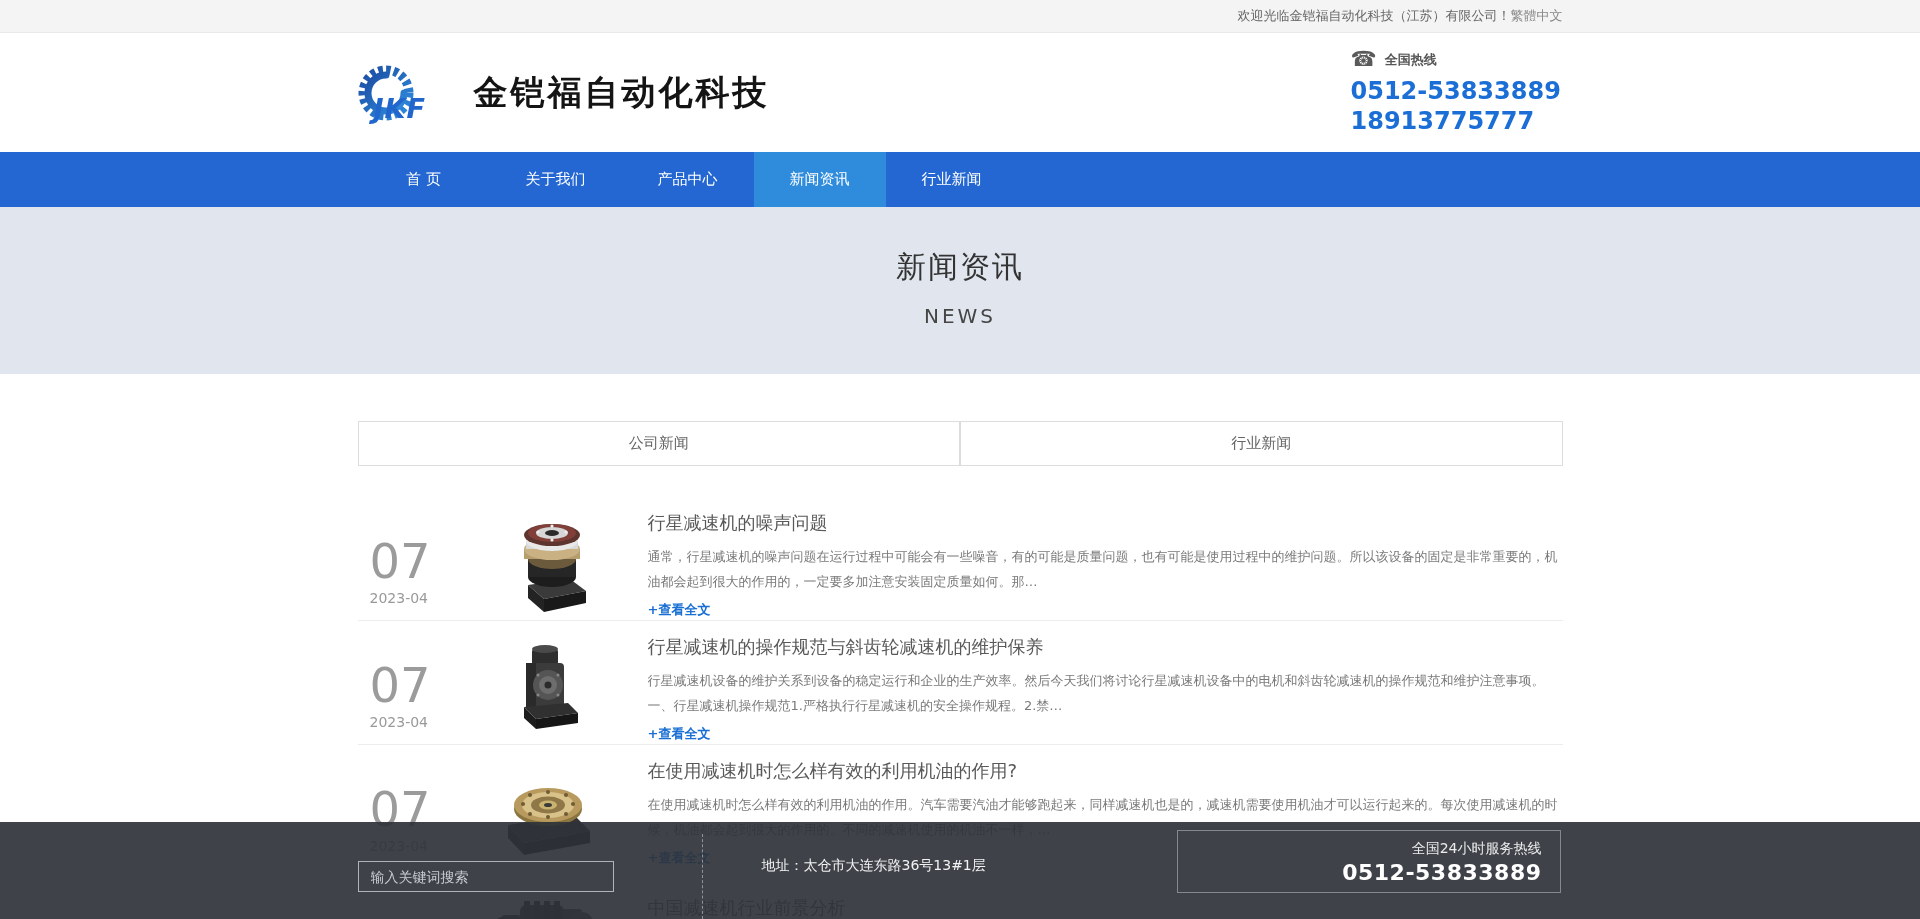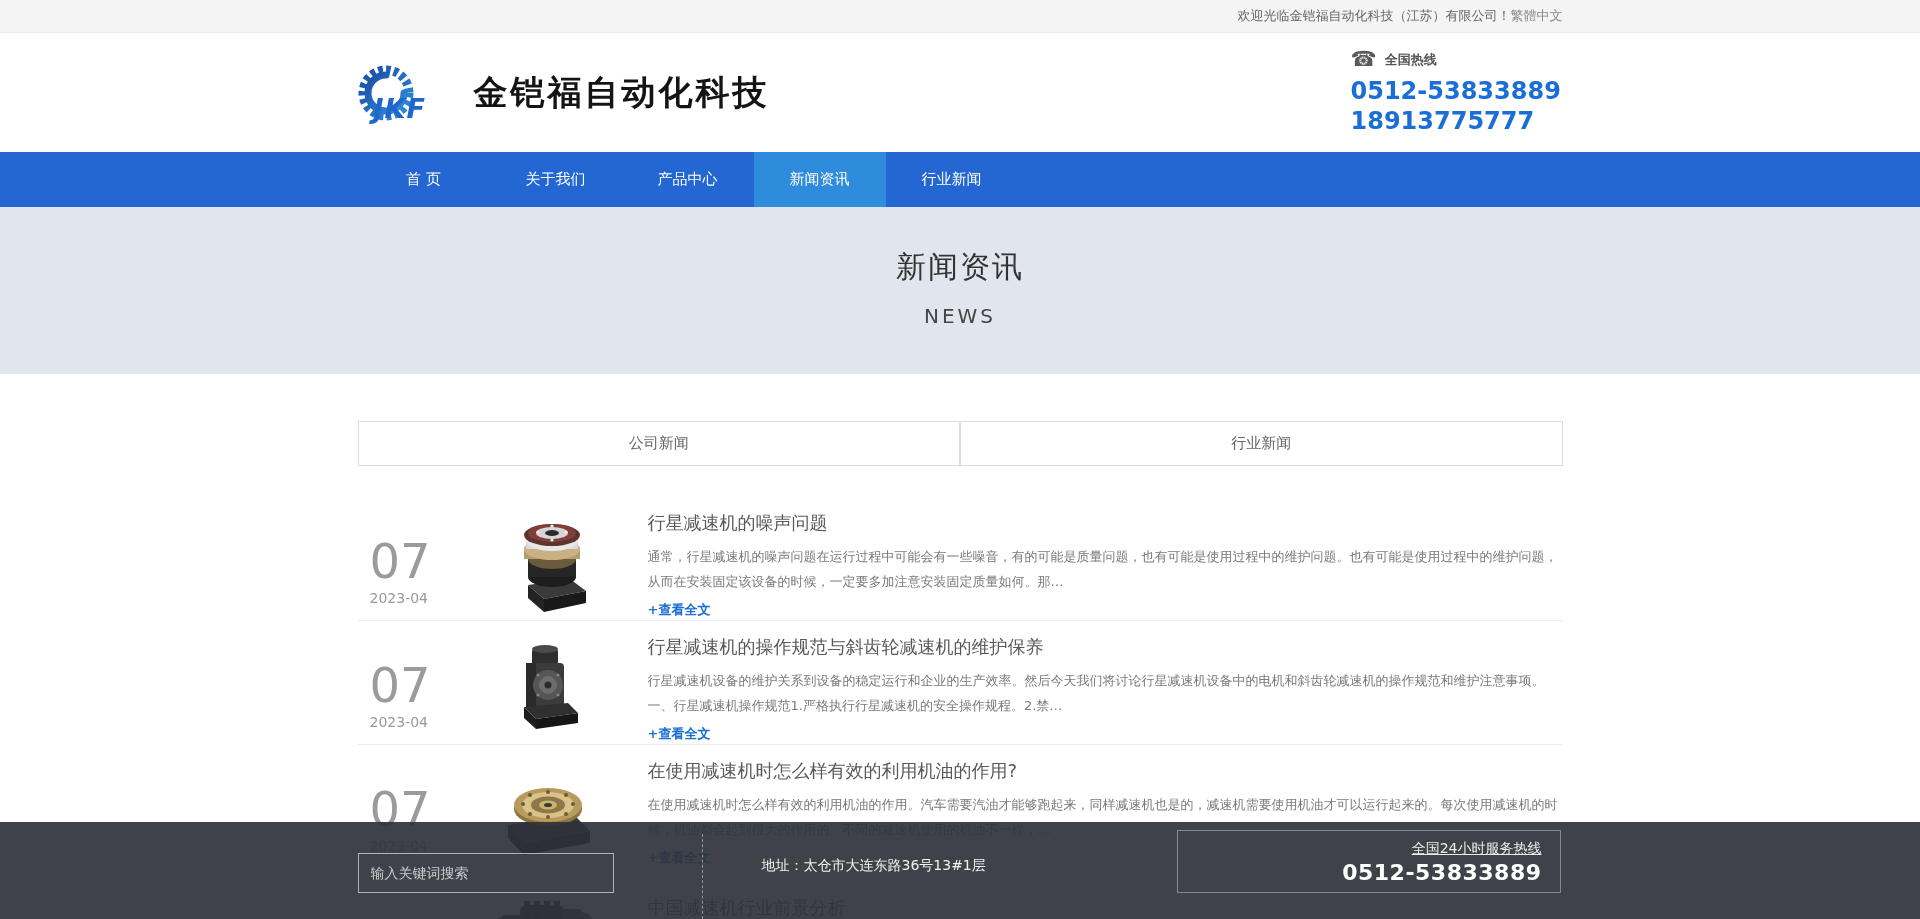--- a/index.html
+++ b/index.html
@@ -58,31 +58,31 @@
   .nr-title { font-size:18px; color:#595959; margin-bottom:9px; cursor:pointer; }
   .nr-excerpt { font-size:13px; color:#7a7a7a; line-height:25px; display:-webkit-box;
     -webkit-line-clamp:2; -webkit-box-orient:vertical; overflow:hidden; }
   .nr-more { display:inline-block; margin-top:7px; font-size:13px; font-weight:bold;
     color:#1a6fd4; cursor:pointer; }
 
   
   .footer { position:absolute; left:0; right:0; bottom:0; height:97px;
     background:rgba(47,51,58,0.92); z-index:10; }
   .footer .wrap { height:100%; }
-  .search-box { position:absolute; left:0; top:31px; width:256px; height:40px;
+  .search-box { position:absolute; left:0; top:39px; width:256px; height:31px;
     border:1px solid #b0b4ba; background:transparent; }
   .search-input { width:100%; height:100%; background:transparent; border:none; outline:none;
     color:#eee; font-size:14px; padding:0 12px; font-family:inherit; }
   .search-input::placeholder { color:#c7cbd1; }
   .footer-sep { position:absolute; left:344px; top:12px; height:85px;
     border-left:1px dashed #8f949b; }
   .footer-address { position:absolute; left:404px; top:35px; font-size:14px; color:#f2f2f2; }
   .hotline-box { position:absolute; right:2px; top:8px; width:384px; height:63px;
     border:1px solid #85898f; text-align:right; padding:9px 18px 0 0; }
-  .hb-label { font-size:14px; color:#ececec;text-decoration:underline; }
+  .hb-label { font-size:14px; color:#ececec; }
   .hb-num { font-size:22px; font-weight:bold; color:#fff; margin-top:2px; letter-spacing:0.5px; }
 </style>
 </head>
 <body>
 
 <div class="topbar">
   <div class="wrap">
     <span class="topbar-welcome">欢迎光临金铠福自动化科技（江苏）有限公司！</span>
     <span class="topbar-lang">繁體中文</span>
   </div>
@@ -162,21 +162,21 @@
           <ellipse cx="62" cy="18" rx="16" ry="6" fill="#d6d6d6"></ellipse>
           <ellipse cx="62" cy="18" rx="7" ry="3" fill="#2a2a2a"></ellipse>
           <circle cx="48" cy="17" r="1.6" fill="#eee"></circle>
             <circle cx="76" cy="17" r="1.6" fill="#eee"></circle>
           <circle cx="62" cy="11" r="1.6" fill="#eee"></circle>
             <circle cx="62" cy="25" r="1.6" fill="#eee"></circle>
         </svg>
       </div>
       <div class="nr-body">
         <div class="nr-title">行星减速机的噪声问题</div>
-        <div class="nr-excerpt">通常，行星减速机的噪声问题在运行过程中可能会有一些噪音，有的可能是质量问题，也有可能是使用过程中的维护问题。也有可能是使用过程中的维护问题，从而在安装固定该设备的时候，一定要多加注意安装固定质量如何。那…</div>
+        <div class="nr-excerpt">通常，行星减速机的噪声问题在运行过程中可能会有一些噪音，有的可能是质量问题，也有可能是使用过程中的维护问题。所以该设备的固定是非常重要的，机油都会起到很大的作用的，一定要多加注意安装固定质量如何。那…</div>
         <span class="nr-more">+查看全文</span>
       </div>
     </div>
 
     <div class="news-row">
       <div class="nr-date">
         <div class="nr-day">07</div>
         <div class="nr-ym">2023-04</div>
       </div>
       <div class="nr-thumb">

